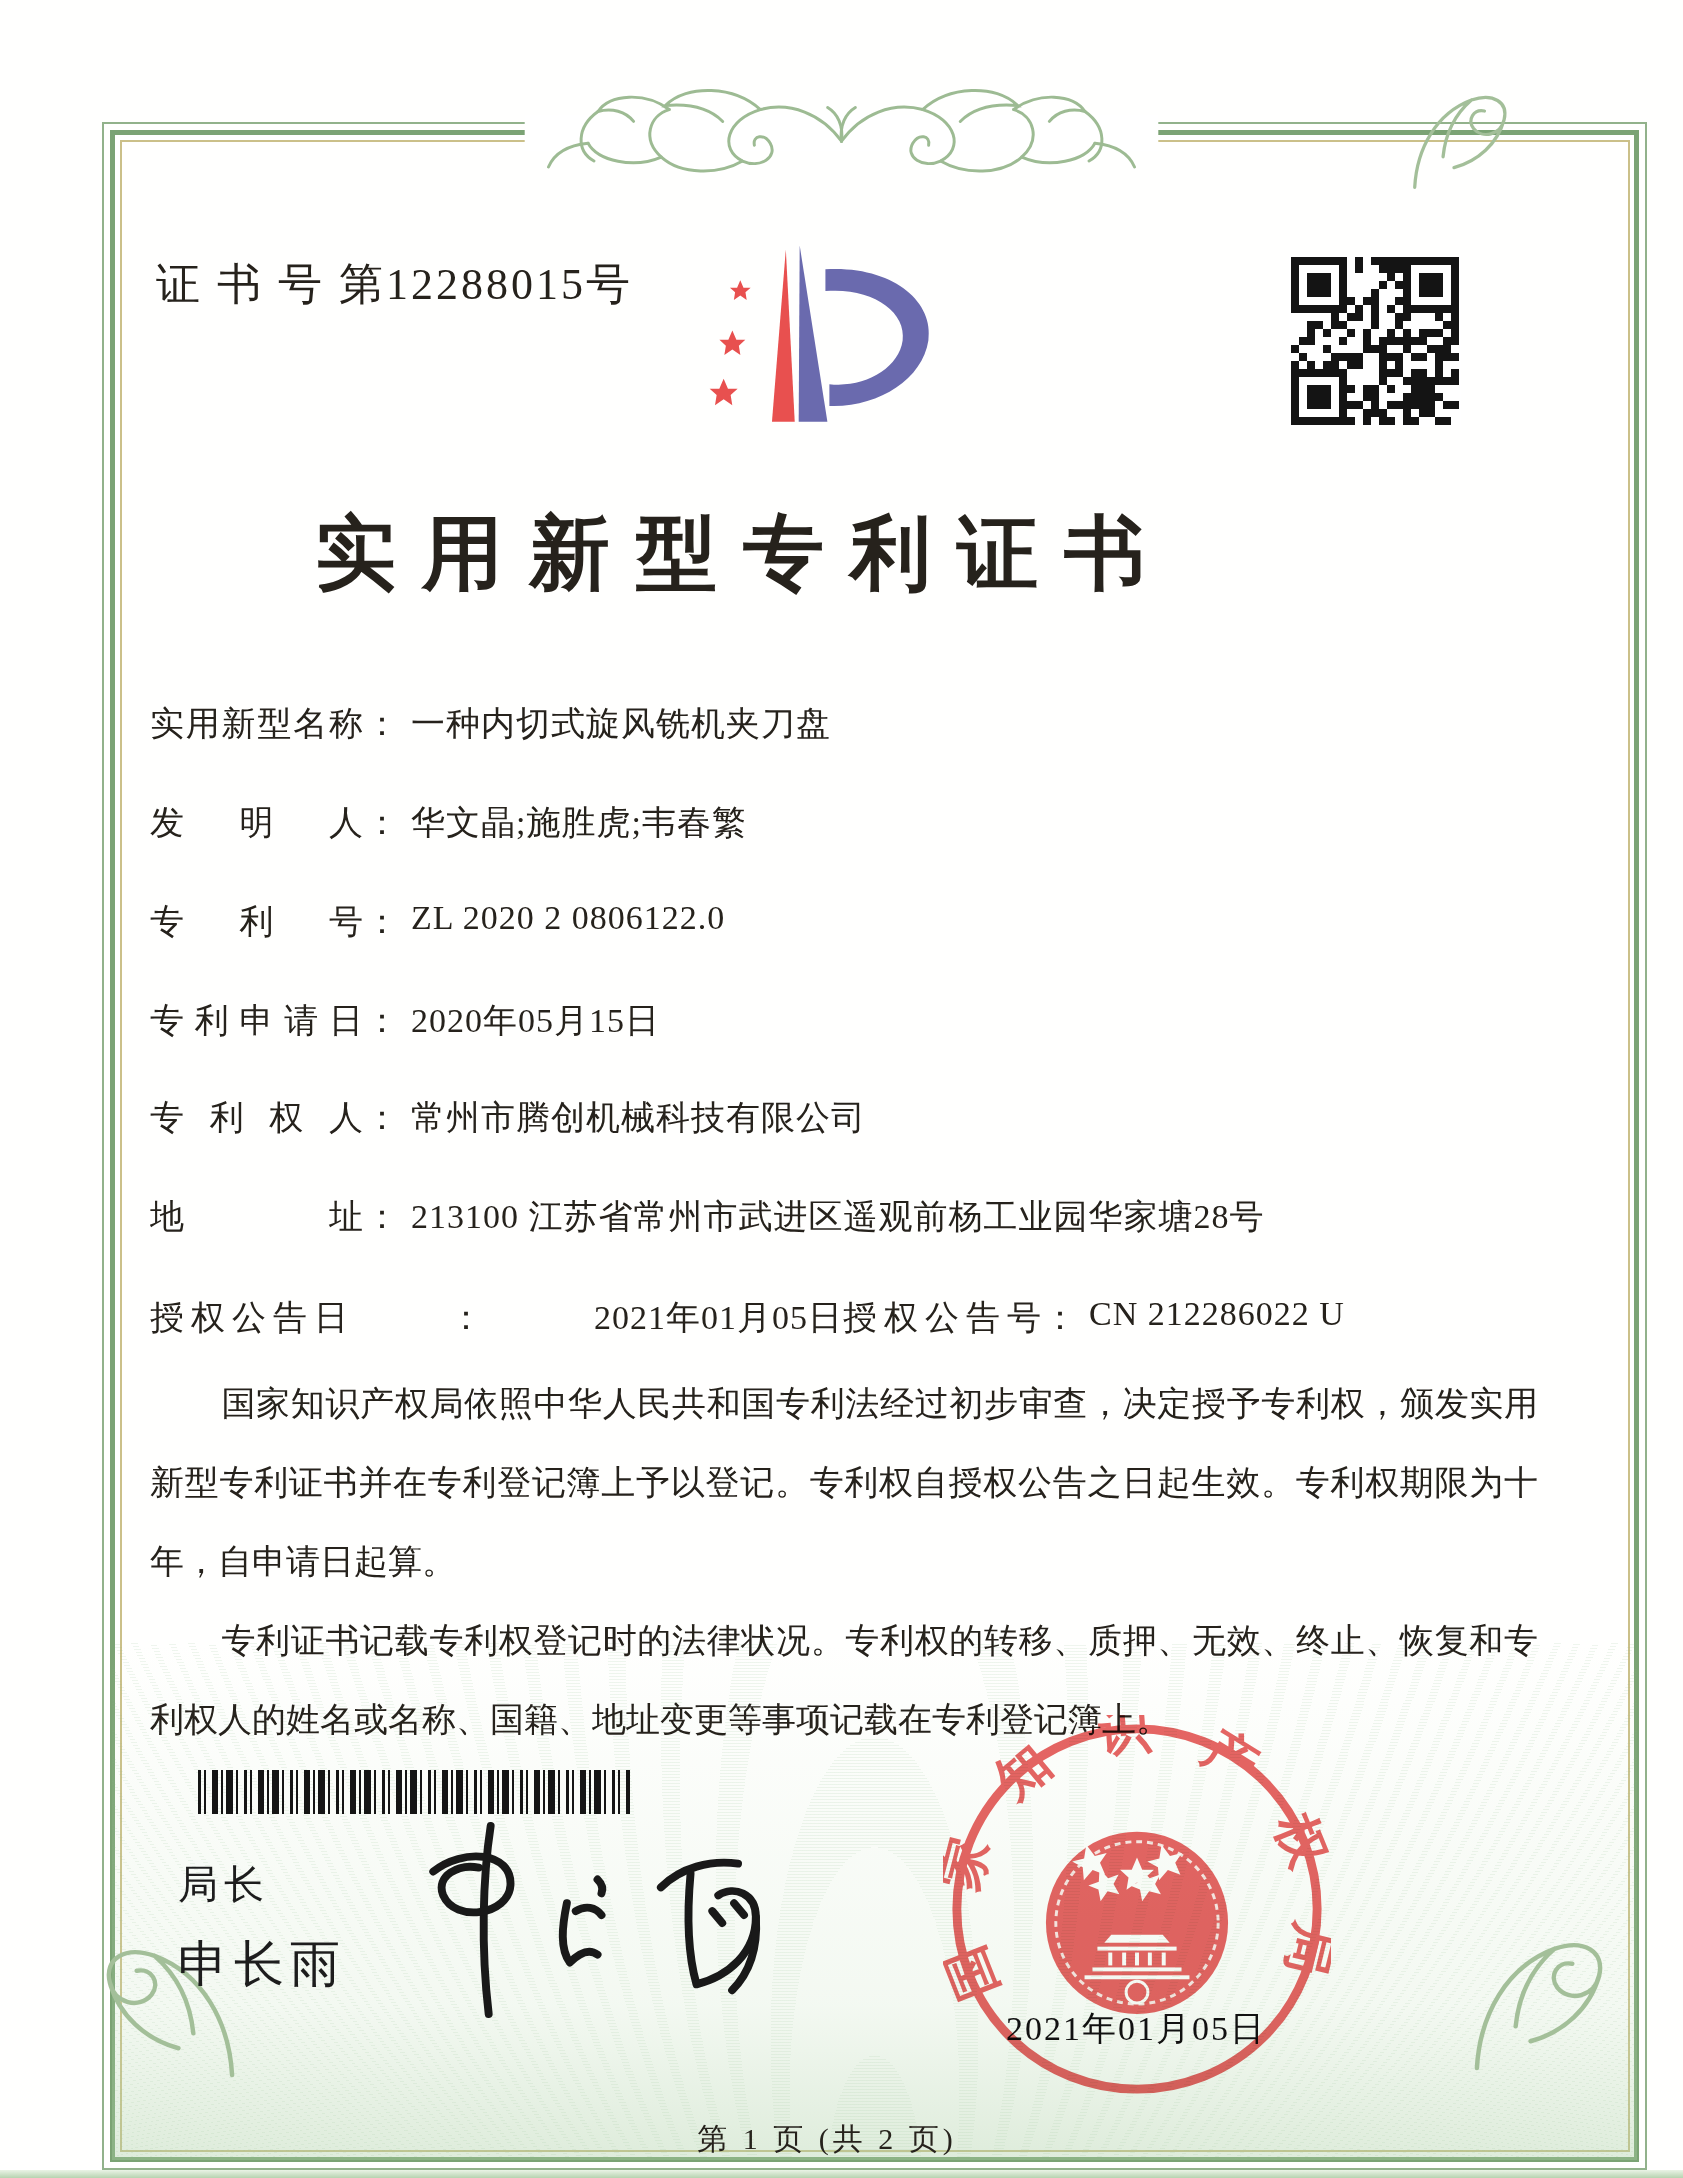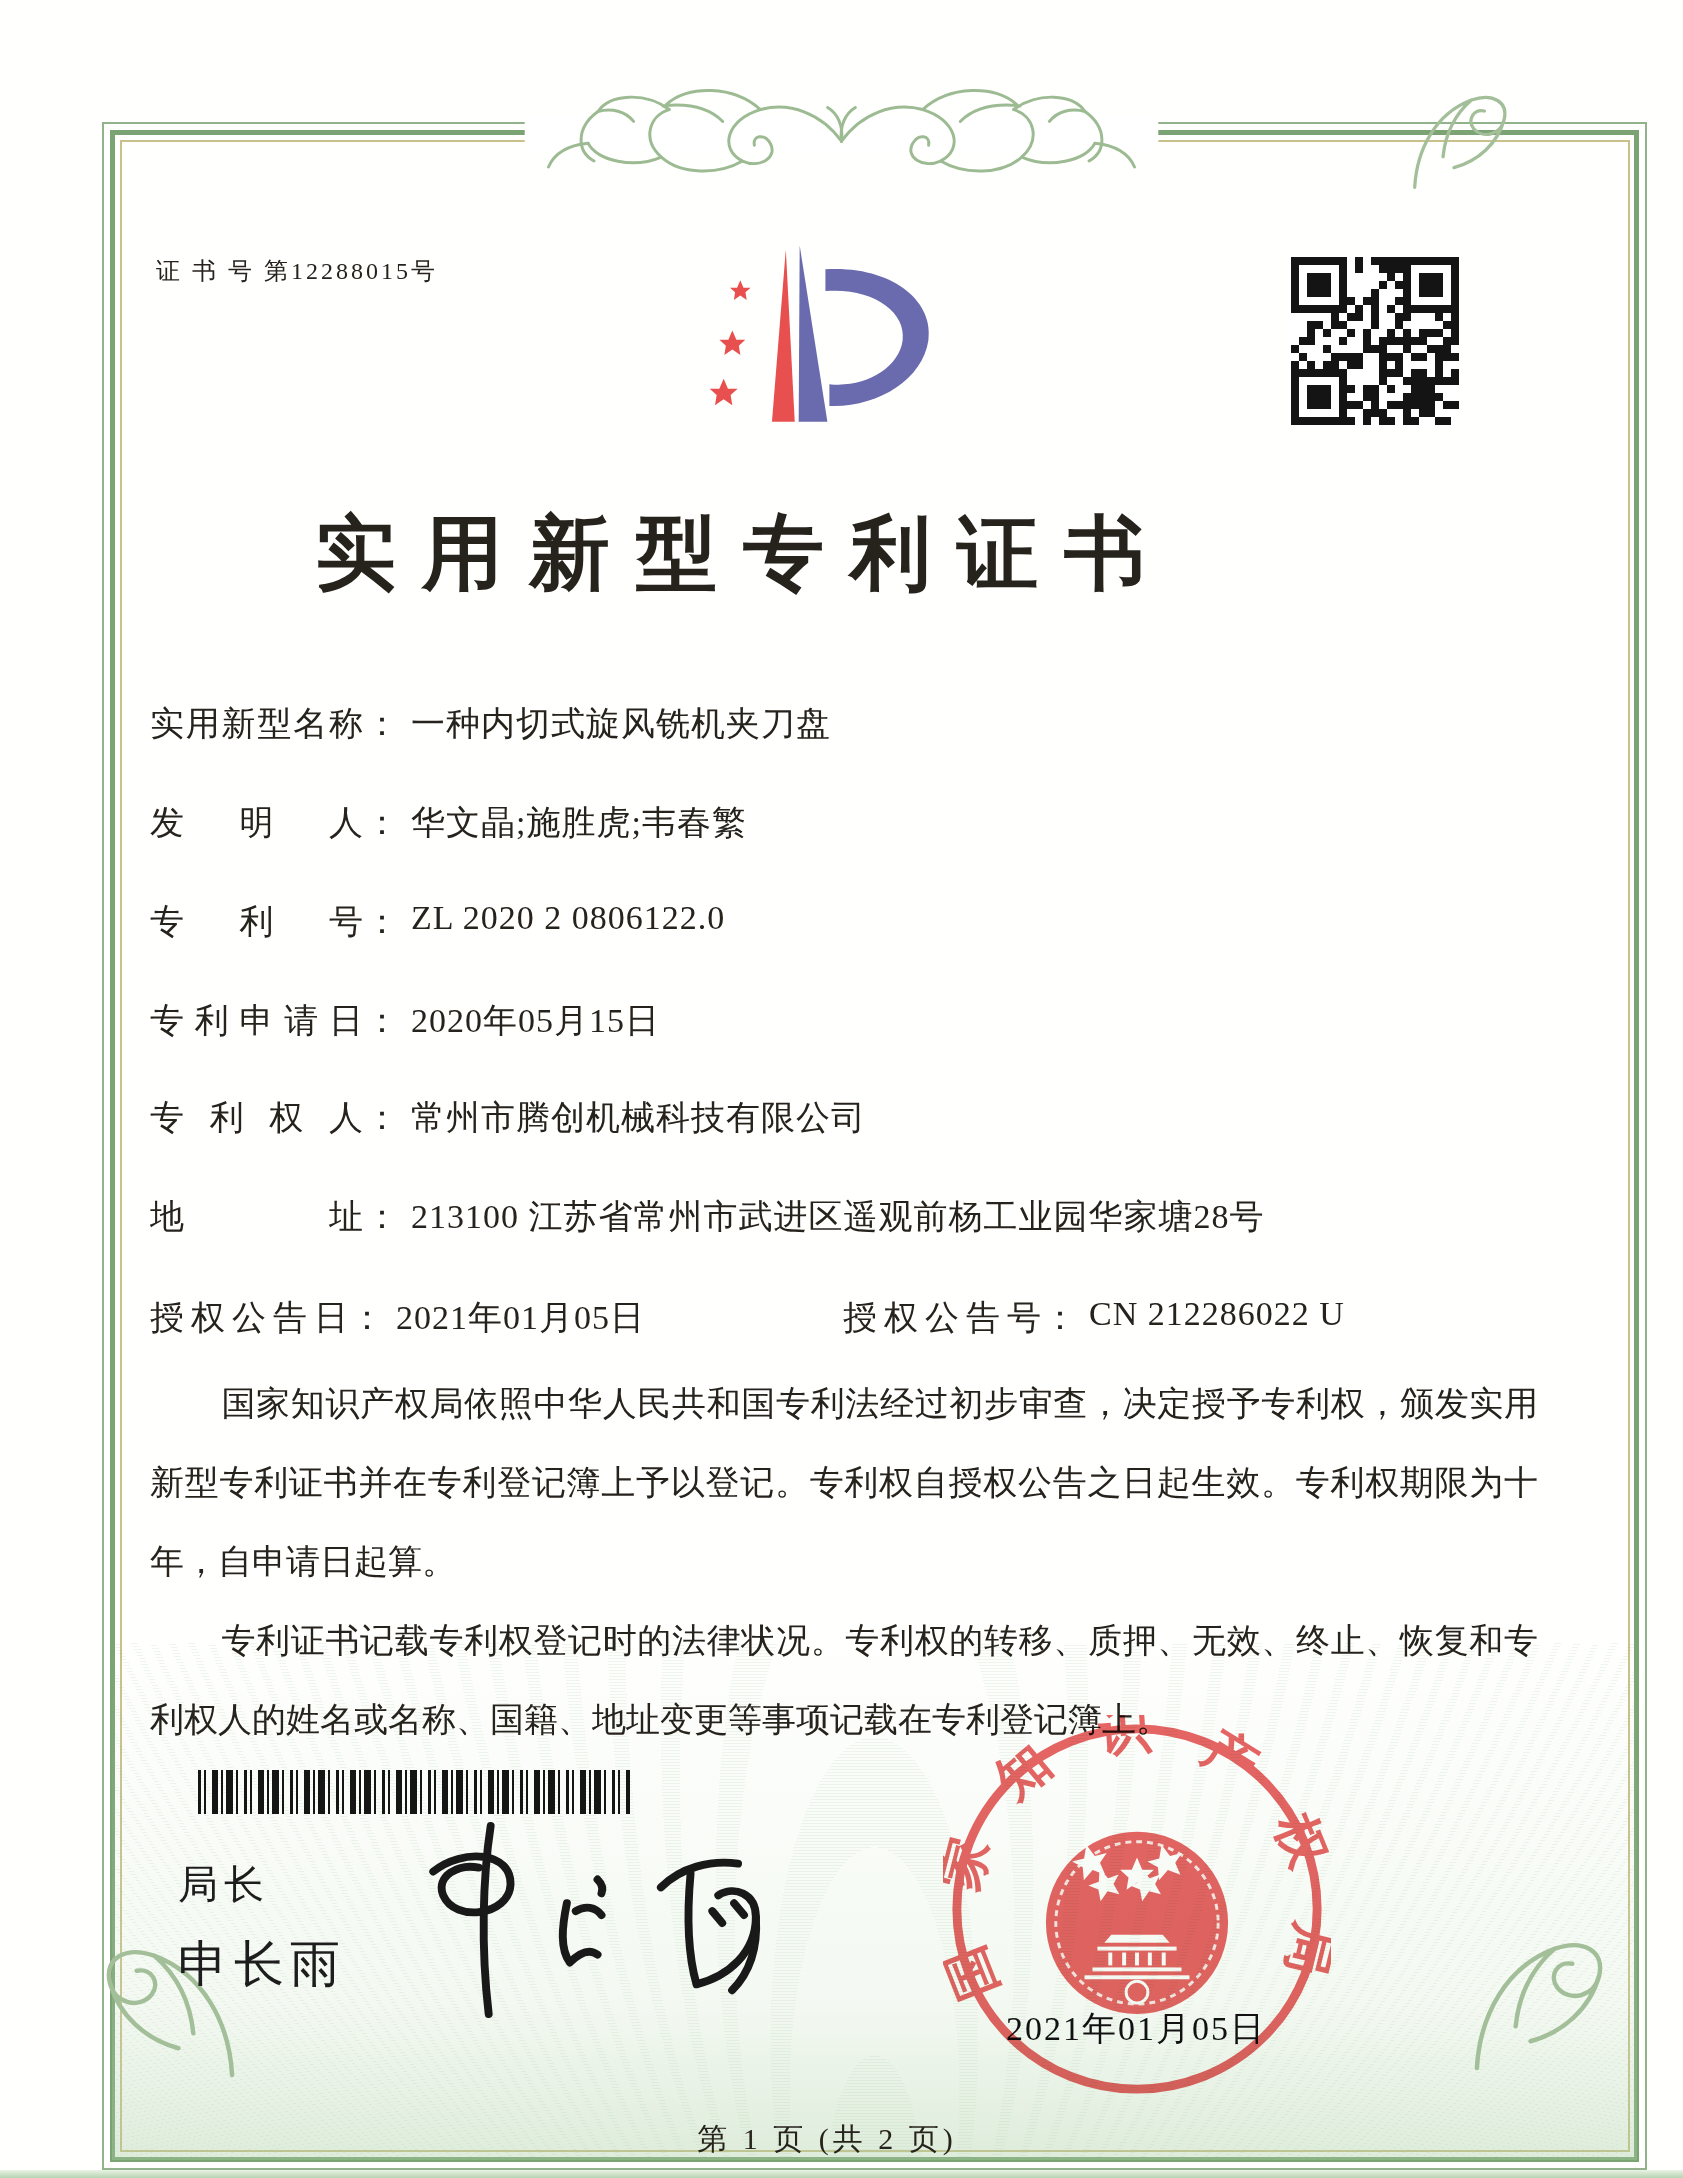--- a/index.html
+++ b/index.html
@@ -16,36 +16,36 @@
     background:
       linear-gradient(180deg, rgba(190,220,185,0) 0%, rgba(190,220,185,.18) 70%, rgba(168,205,162,.38) 100%),
       repeating-radial-gradient(140% 95% at 50% 135%, rgba(130,180,130,.13) 0 1.5px, rgba(255,255,255,0) 1.5px 13px);
   }
   .bottom-edge{position:absolute;left:0;right:0;bottom:0;height:8px;
     background:linear-gradient(180deg,#eaf3e6,#b7d3b0);}
 
   .ornament{position:absolute;pointer-events:none;}
 
   
-  .cert-no{position:absolute;left:156px;top:255px;font-size:24px;letter-spacing:3px;}
+  .cert-no{position:absolute;left:156px;top:255px;font-size:44px;letter-spacing:3px;}
   .logo{position:absolute;left:669px;top:174px;width:297px;height:248px;}
   .qr{position:absolute;left:1289px;top:255px;width:172px;height:172px;background:#fff;padding:2px;box-sizing:border-box;}
   .qr-modules{display:grid;width:100%;height:100%;grid-template-columns:repeat(21,1fr);grid-template-rows:repeat(21,1fr);}
   .qr-modules div.on{background:#141414;}
 
   .title{position:absolute;left:248px;top:500px;width:990px;text-align:center;
          font-size:81px;font-weight:700;letter-spacing:26px;white-space:nowrap;}
 
   
   .frow{position:absolute;left:150px;display:flex;align-items:flex-start;font-size:34px;white-space:nowrap;}
   .flabel{display:inline-block;width:213px;text-align:justify;text-align-last:justify;}
   .fcolon{display:inline-block;margin-left:2px;}
   .fval{margin-left:12px;letter-spacing:1px;}
   .grant-group{display:flex;}
-  .grant-first{width:693px;}
+  .grant-first{width:693px;justify-content:space-between;}
 
   
   .body-text{position:absolute;left:150px;top:1364px;width:1388px;font-size:34px;line-height:79px;text-align:justify;}
   .body-text p{margin:0;text-indent:2.1em;}
 
   
   .barcode{position:absolute;left:198px;top:1770px;width:432px;height:44px;
     background:repeating-linear-gradient(90deg,
       #151515 0 3px, transparent 3px 6px,
       #151515 6px 8px, transparent 8px 14px,

